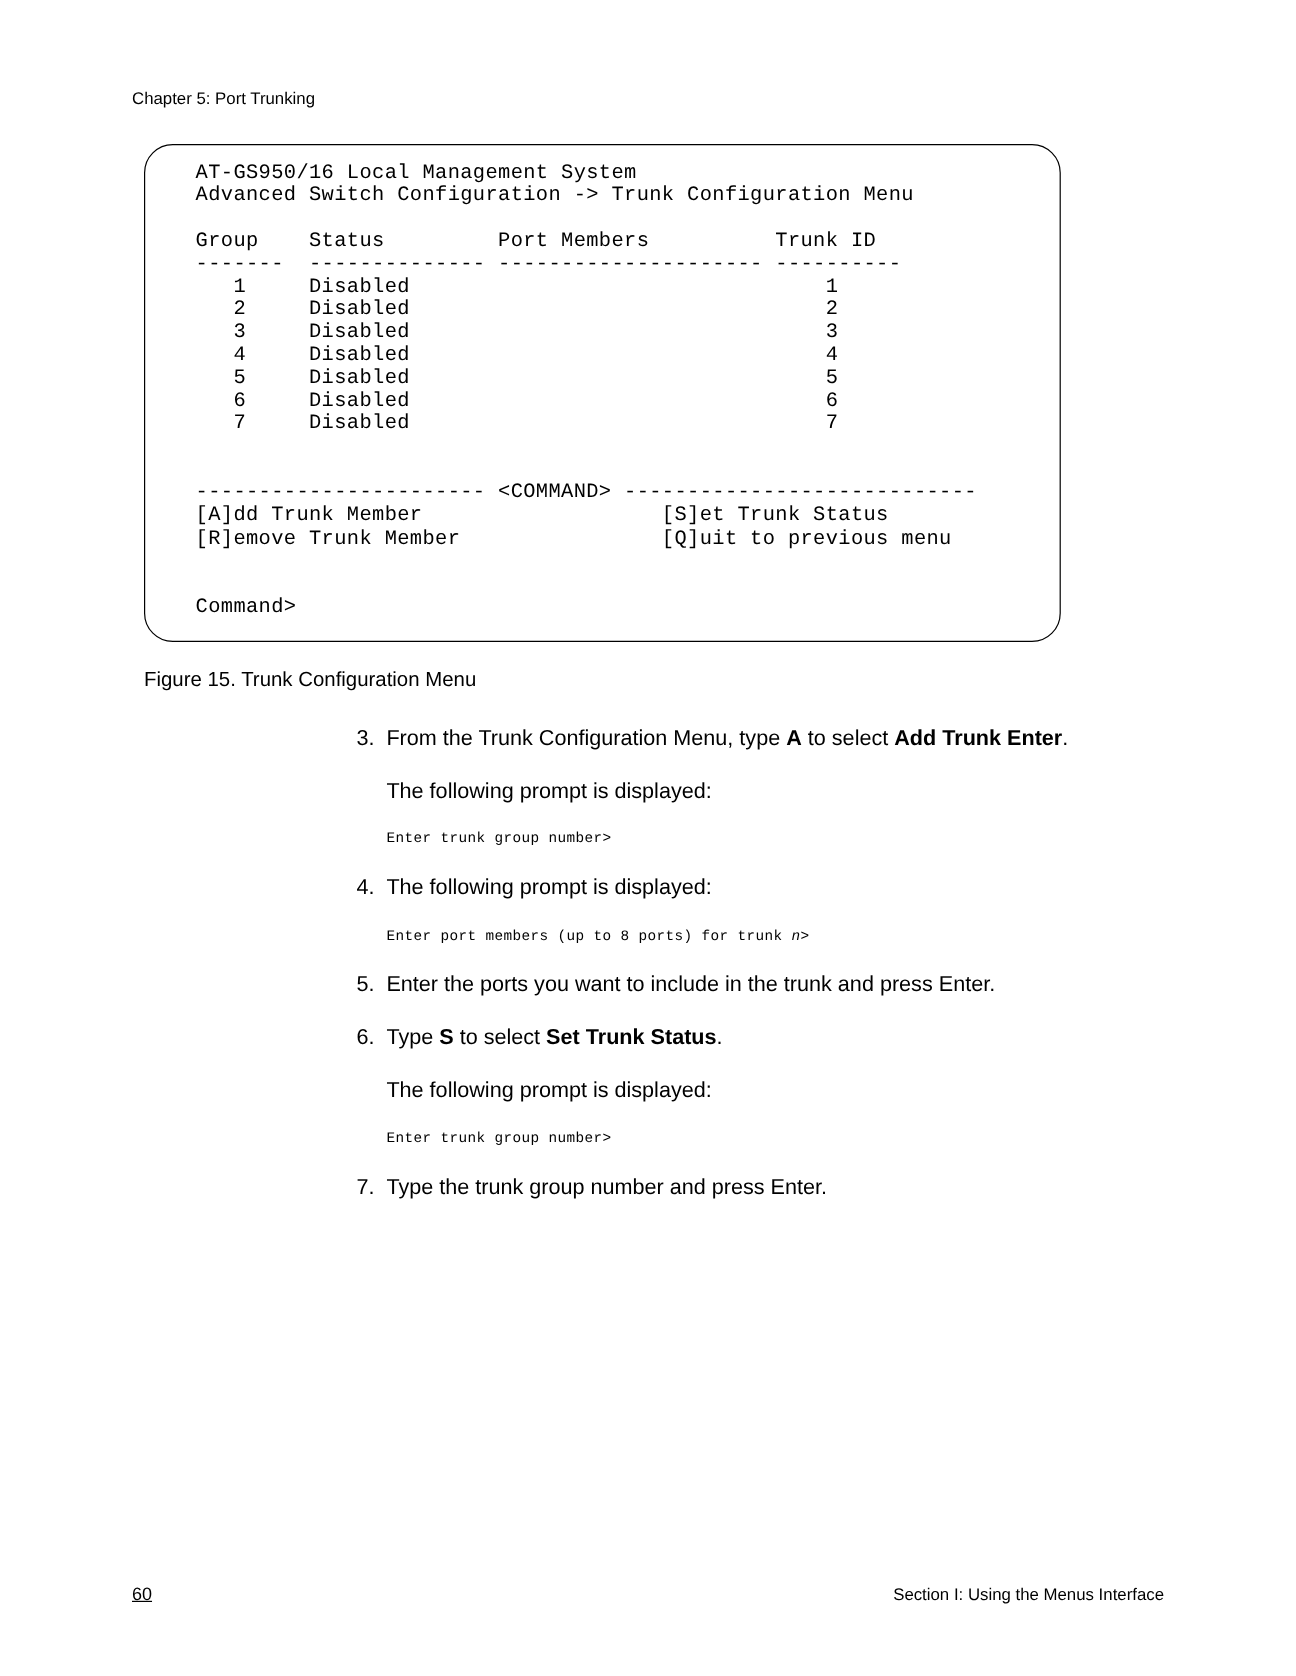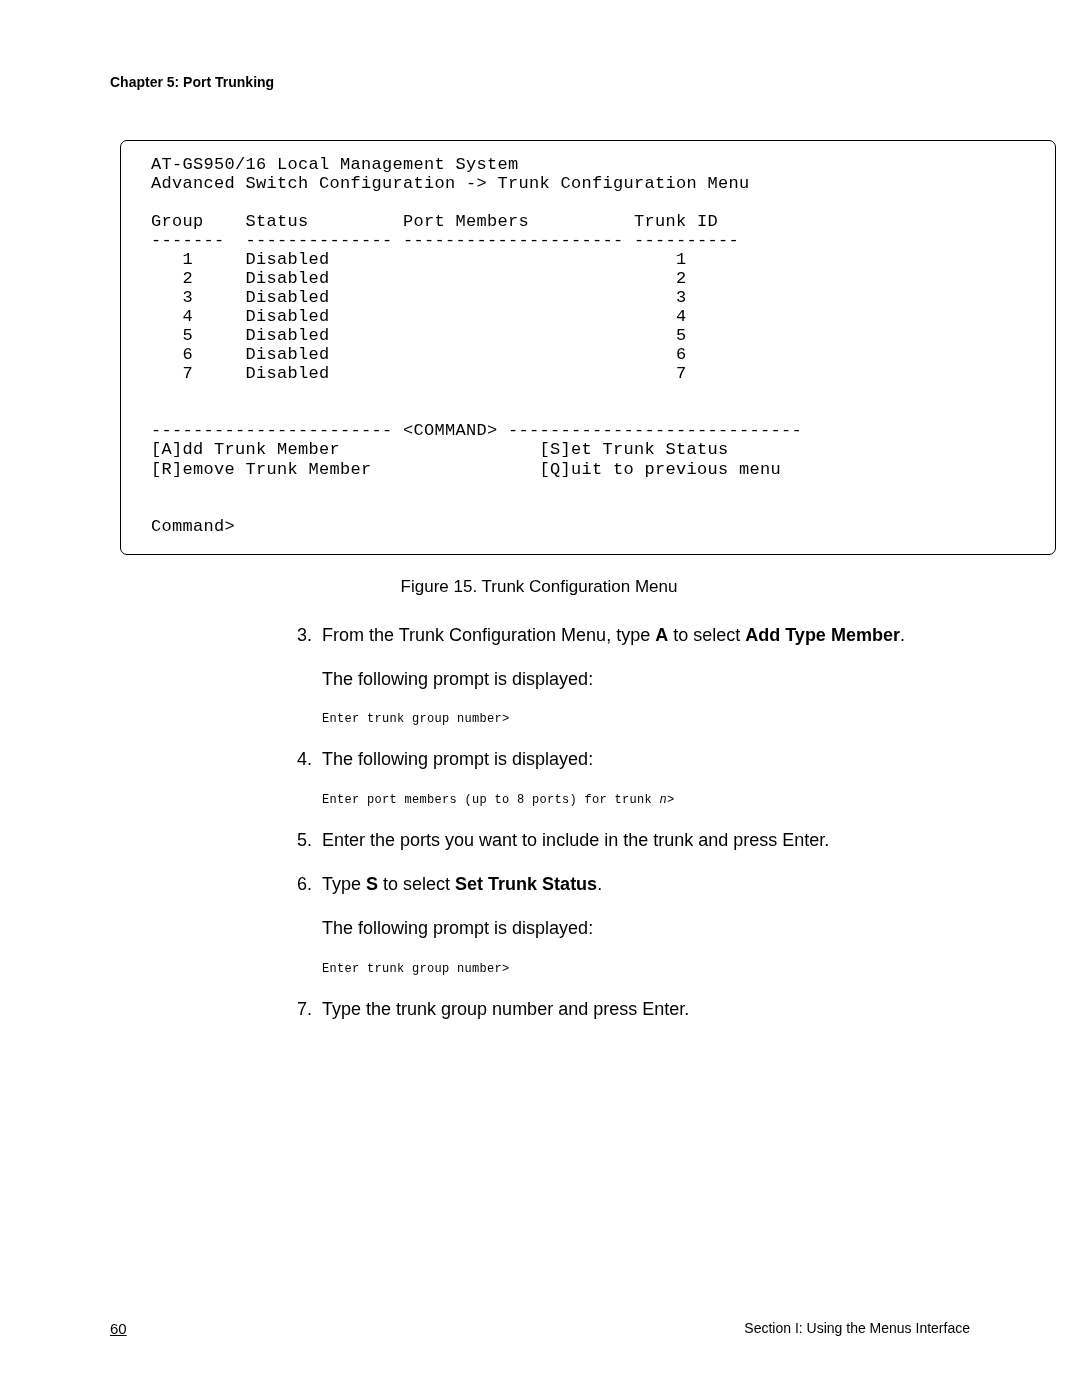--- a/index.html
+++ b/index.html
@@ -14,46 +14,45 @@
   }
   .page {
     position: relative;
     width: 1080px;
     height: 1397px;
     box-sizing: border-box;
     padding: 74px 110px 60px 110px;
   }
   .chapter-header {
     font-size: 14px;
-    margin-bottom: 50px;
-    font-weight: bold;
+    margin-bottom: 30px;
   }
   .intro-line {
     font-size: 18px;
     margin-left: 204px;
     margin-bottom: 22px;
   }
   
   .term-box {
     position: relative;
-    width: 936px;
+    width: 764px;
     margin-left: 10px;
     border: 1.5px solid #000;
-    border-radius: 7px;
-    padding: 14px 22px 18px 30px;
+    border-radius: 24px;
+    padding: 14px 22px 18px 42px;
     box-sizing: border-box;
     font-family: "Courier New", Courier, monospace;
     font-size: 17px;
     line-height: 1.12;
     white-space: pre;
     letter-spacing: 0.3px;
   }
   .figure-caption {
     font-size: 17px;
-    text-align: center;
+    text-align: left;
     width: 838px;
     margin-left: 10px;
     margin-top: 22px;
     margin-bottom: 26px;
   }
   .steps {
     margin-left: 166px;
     margin-right: 20px;
     font-size: 18px;
     line-height: 1.35;
@@ -121,21 +120,21 @@
 Command&gt;</div>
 
   <div class="figure-caption">Figure 15. Trunk Configuration Menu</div>
 
   <div class="steps">
 
     <div class="step">
       <div class="num">3.</div>
       <div class="body">
         <p>
-          <span>From the Trunk Configuration Menu, type </span><b>A</b><span> to select </span><b>Add Type Member</b><span>.</span>
+          <span>From the Trunk Configuration Menu, type </span><b>A</b><span> to select </span><b>Add Trunk Enter</b><span>.</span>
         </p>
         <p>The following prompt is displayed:</p>
         <p class="mono-prompt">Enter trunk group number&gt;</p>
       </div>
     </div>
 
     <div class="step">
       <div class="num">4.</div>
       <div class="body">
         <p>The following prompt is displayed:</p>

